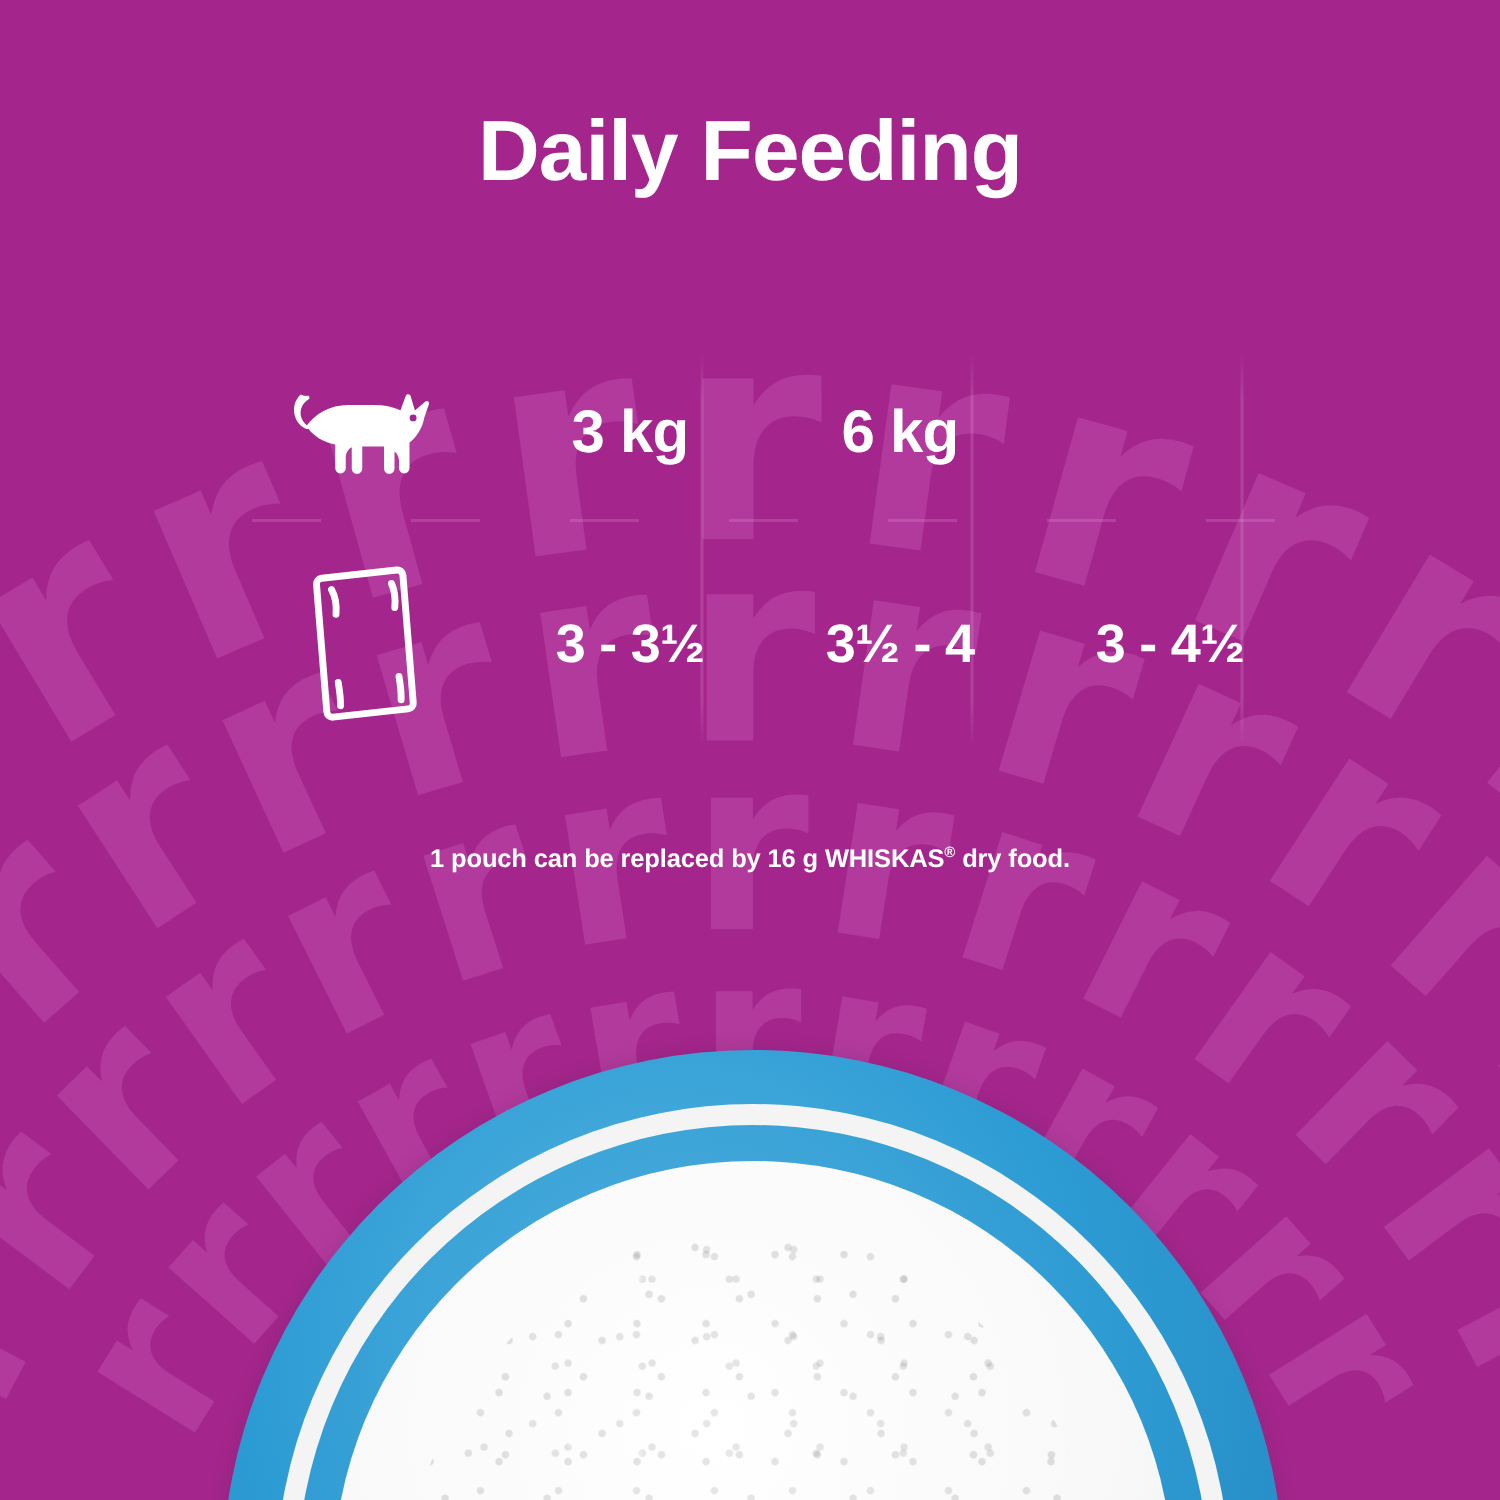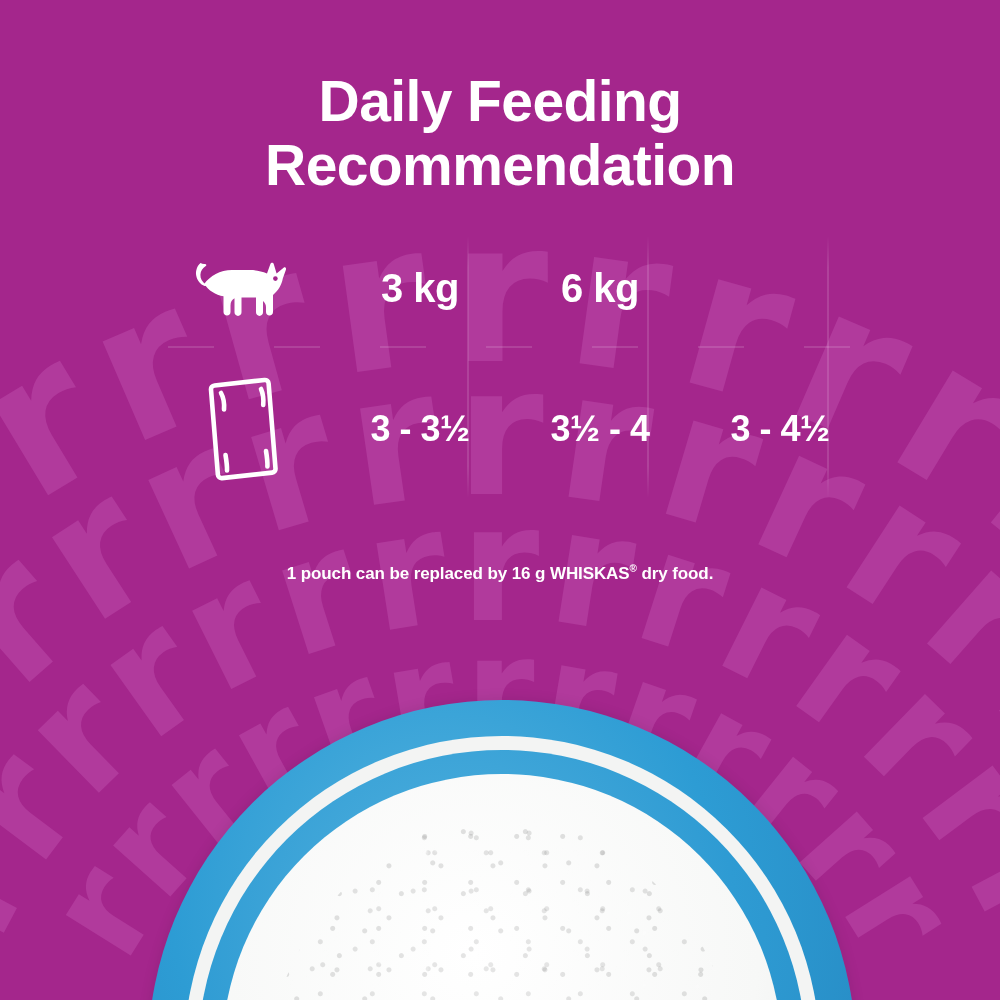--- a/index.html
+++ b/index.html
@@ -278,21 +278,20 @@
       <span class="purr-r" style="font-size: 196px; left: 500px; top: 293px; transform: translate(-50%, -50%) rotate(0deg);">r</span>
       <span class="purr-r" style="font-size: 196px; left: 609.889px; top: 300.47px; transform: translate(-50%, -50%) rotate(7.77778deg);">r</span>
       <span class="purr-r" style="font-size: 196px; left: 717.756px; top: 322.743px; transform: translate(-50%, -50%) rotate(15.5556deg);">r</span>
       <span class="purr-r" style="font-size: 196px; left: 821.617px; top: 359.409px; transform: translate(-50%, -50%) rotate(23.3333deg);">r</span>
       <span class="purr-r" style="font-size: 196px; left: 919.56px; top: 409.792px; transform: translate(-50%, -50%) rotate(31.1111deg);">r</span>
       <span class="purr-r" style="font-size: 196px; left: 1009.78px; top: 472.968px; transform: translate(-50%, -50%) rotate(38.8889deg);">r</span>
     </div>
 
   <h1 id="headline">
     <span class="hl-line">Daily Feeding</span>
-    <span class="hl-line">Recommendation</span>
   </h1>
 
   <div id="feeding-grid">
 
     <div class="grid-vline" style="left:317px;"></div>
     <div class="grid-vline" style="left:497px;"></div>
     <div class="grid-vline" style="left:677px;"></div>
     <div class="grid-hline"></div>
 
     <div class="grid-row" id="row-weight">

